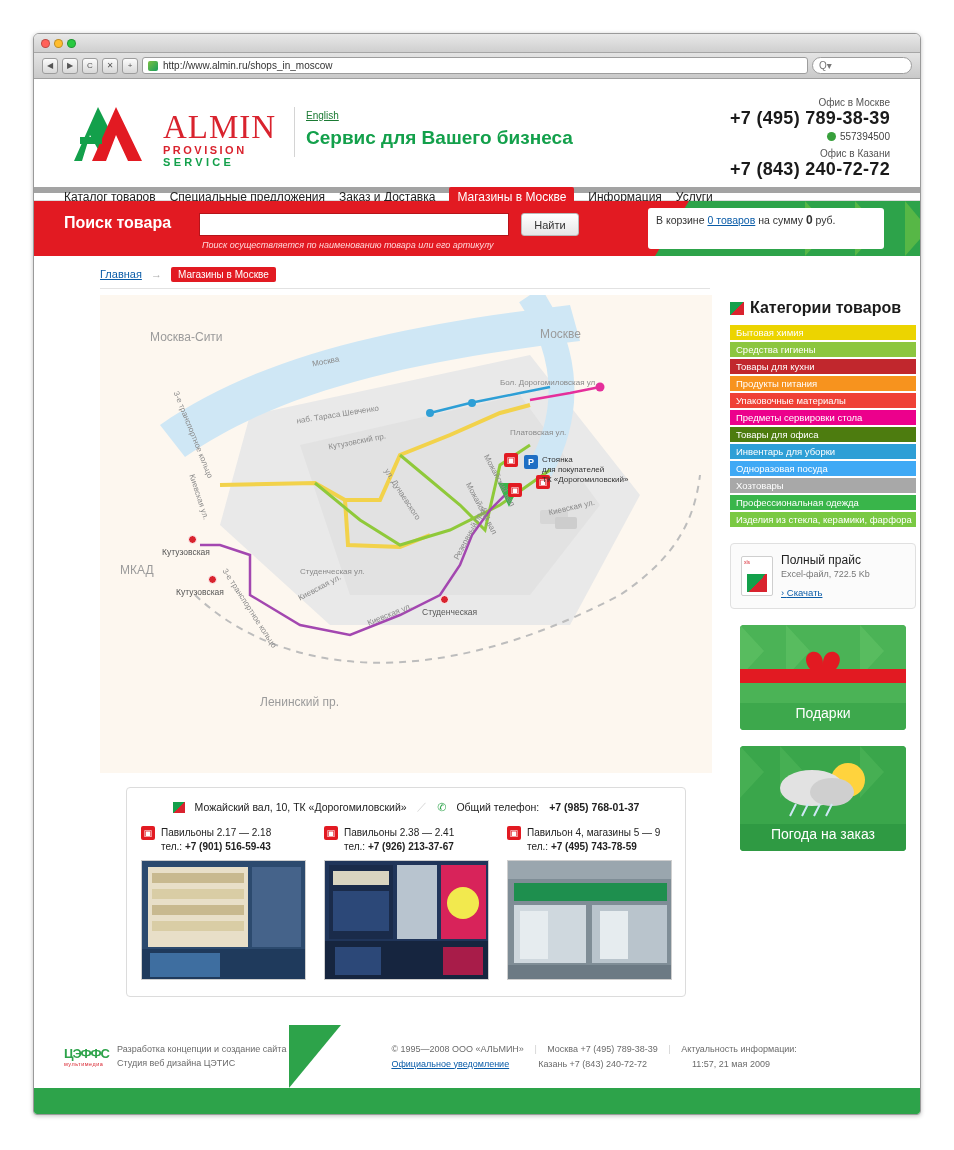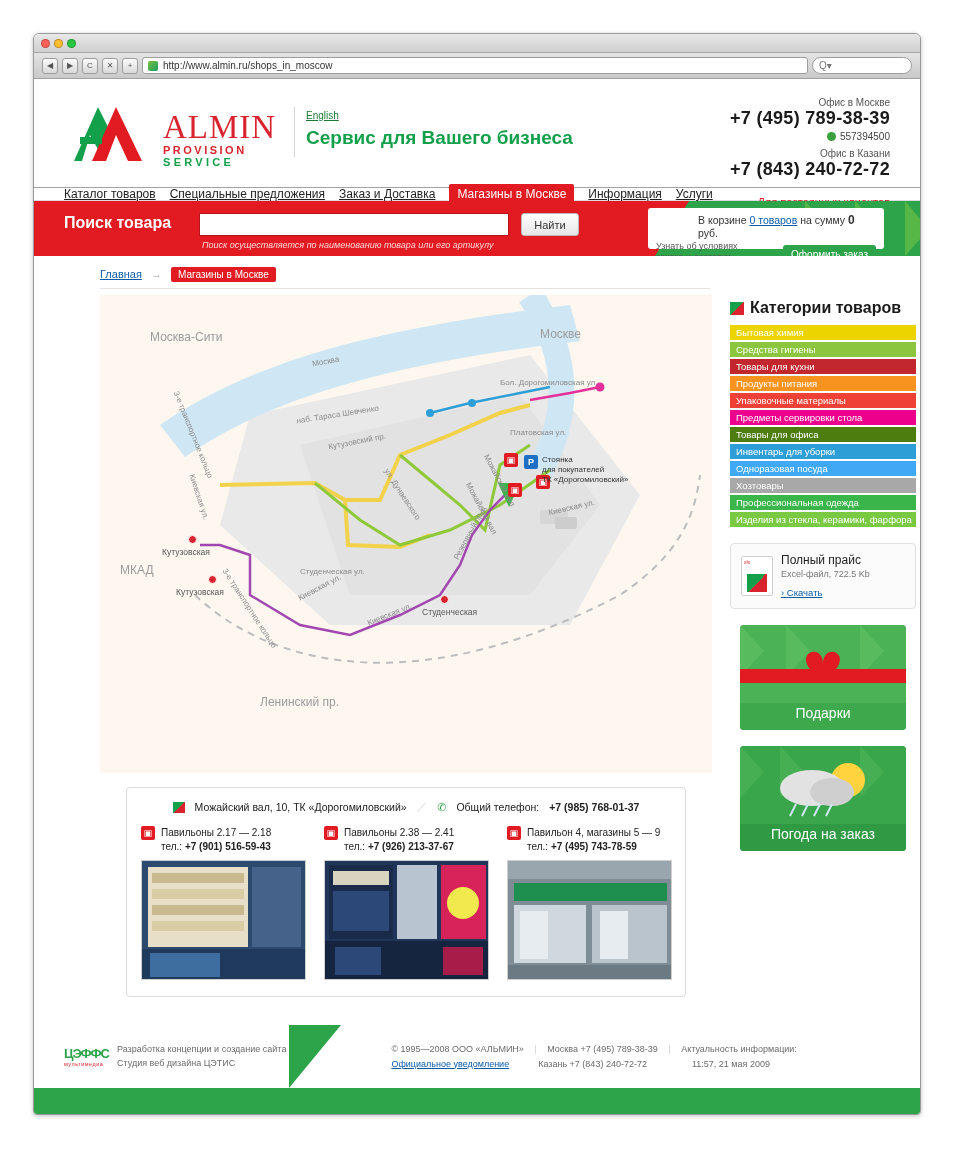--- a/index.html
+++ b/index.html
@@ -131,21 +131,21 @@
   }
   .c-label { font-size: 10px; color: #555; }
   .c-phone { font-size: 18px; color: #1a1a1a; font-weight: bold; letter-spacing: 0.3px; }
   .c-icq { font-size: 10px; color: #444; display: flex; align-items: center; justify-content: flex-end; gap: 4px; margin: 2px 0 6px; }
   .icq-dot { width: 9px; height: 9px; border-radius: 50%; background: #38a03c; display: inline-block; }
 
   
   .mainnav {
     position: relative;
     height: 14px;
-    border-top: 1px solid #a3a3a3;
+    border-top: 6px solid #a3a3a3;
     border-bottom: 1px solid #dcdcdc;
     padding: 0 30px;
     display: flex; align-items: center; gap: 14px;
     font-size: 12px;
   }
   .mainnav a {
     color: #222; text-decoration: underline; white-space: nowrap;
   }
   .mainnav a.active {
     background: #e21a22; color: #fff; text-decoration: none;
@@ -190,21 +190,21 @@
     position: absolute; left: 168px; top: 39px;
     font-size: 9px; color: #ffd7d9; font-style: italic;
   }
   .cart-box {
     position: absolute; right: 36px; top: 7px;
     width: 236px; height: 41px;
     background: #ffffff; border-radius: 3px;
     padding: 5px 8px;
     font-size: 10px; color: #333;
   }
-  .cart-line1 { font-size: 10.5px; margin-left: 42px; }
+  .cart-line1 { font-size: 10.5px; }
   .cart-line1 a { color: #0a5ca8; text-decoration: underline; }
   .cart-line1 b { font-size: 12px; }
   .cart-row { display: flex; justify-content: space-between; align-items: flex-end; margin-top: 2px; }
   .cart-note { font-size: 9px; color: #555; line-height: 1.25; }
   .cart-btn {
     background: #2da34a; color: #fff; border: none; border-radius: 3px;
     font-size: 10px; padding: 4px 8px; cursor: pointer;
   }
 
   
@@ -470,27 +470,20 @@
         <button class="search-btn">Найти</button>
         <div class="search-hint">Поиск осуществляется по наименованию товара или его артикулу</div>
 
         <div class="cart-box">
           <div class="cart-line1">
             <span>В корзине</span>
             <a href="#">0 товаров</a>
             <span>на сумму</span>
             <b>0</b>
             <span>руб.</span>
-          </div>
-          <div class="cart-row">
-            <div class="cart-note">
-              <div>Узнать об условиях</div>
-              <div>заказа и доставки</div>
-            </div>
-            <button class="cart-btn">Оформить заказ</button>
           </div>
         </div>
       </div>
 
       <div class="content">
         <div class="breadcrumb">
           <a href="#">Главная</a>
           <span class="bc-arrow">→</span>
           <span class="bc-current">Магазины в Москве</span>
         </div>

